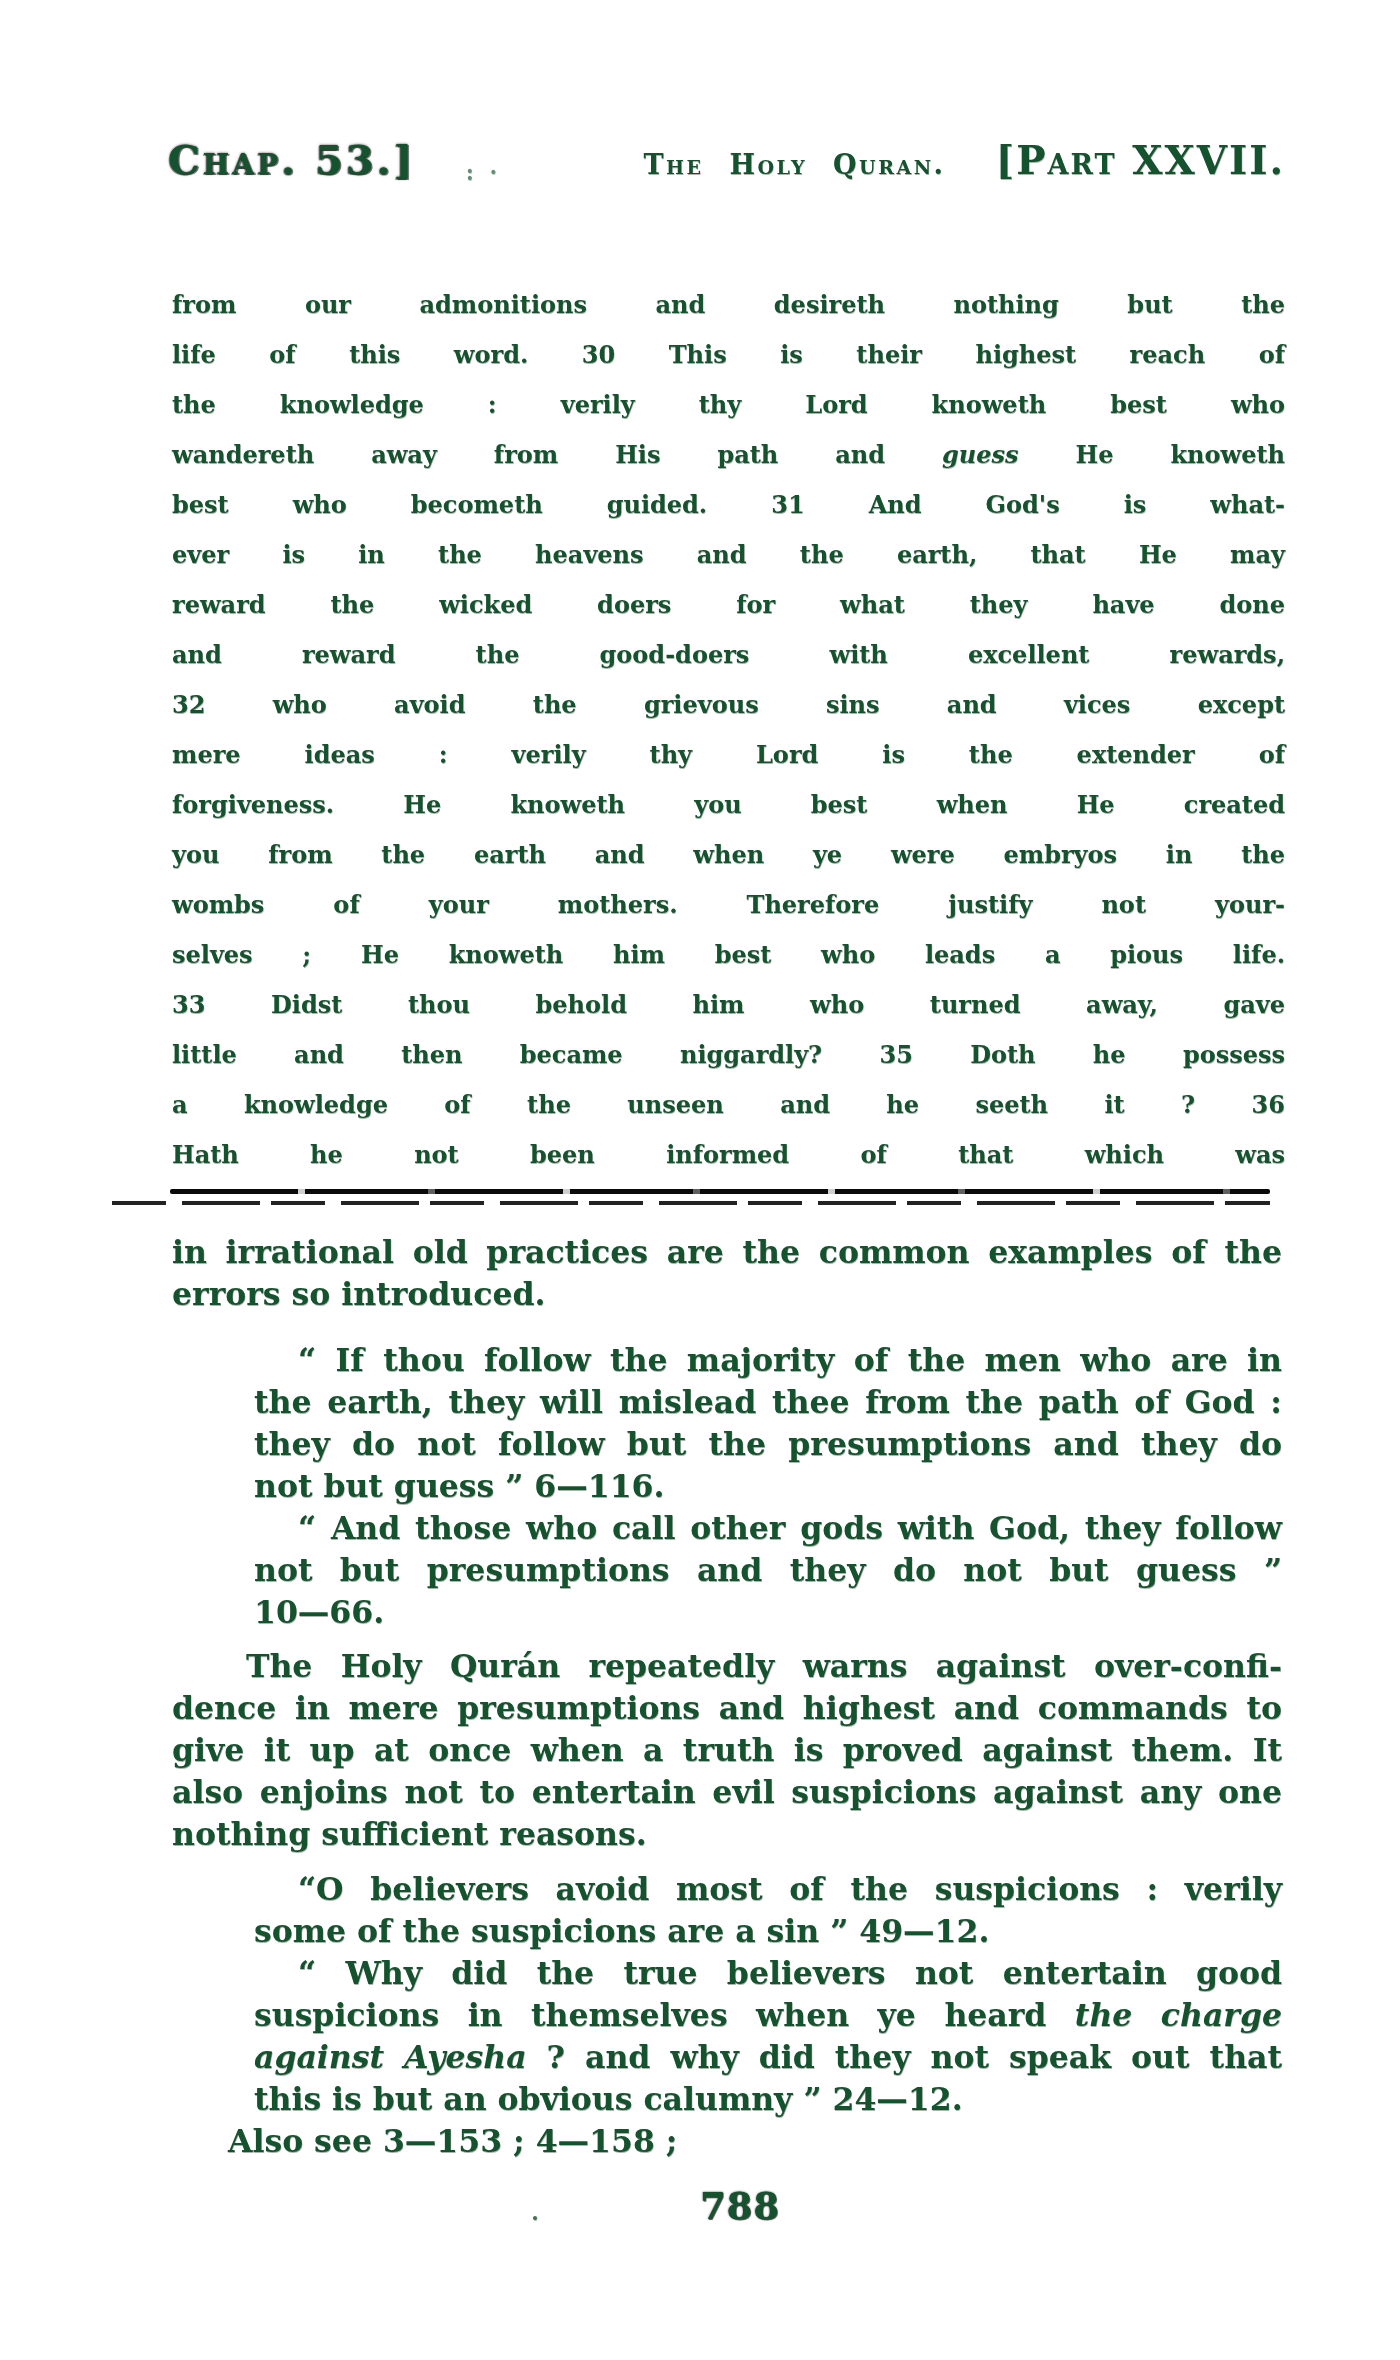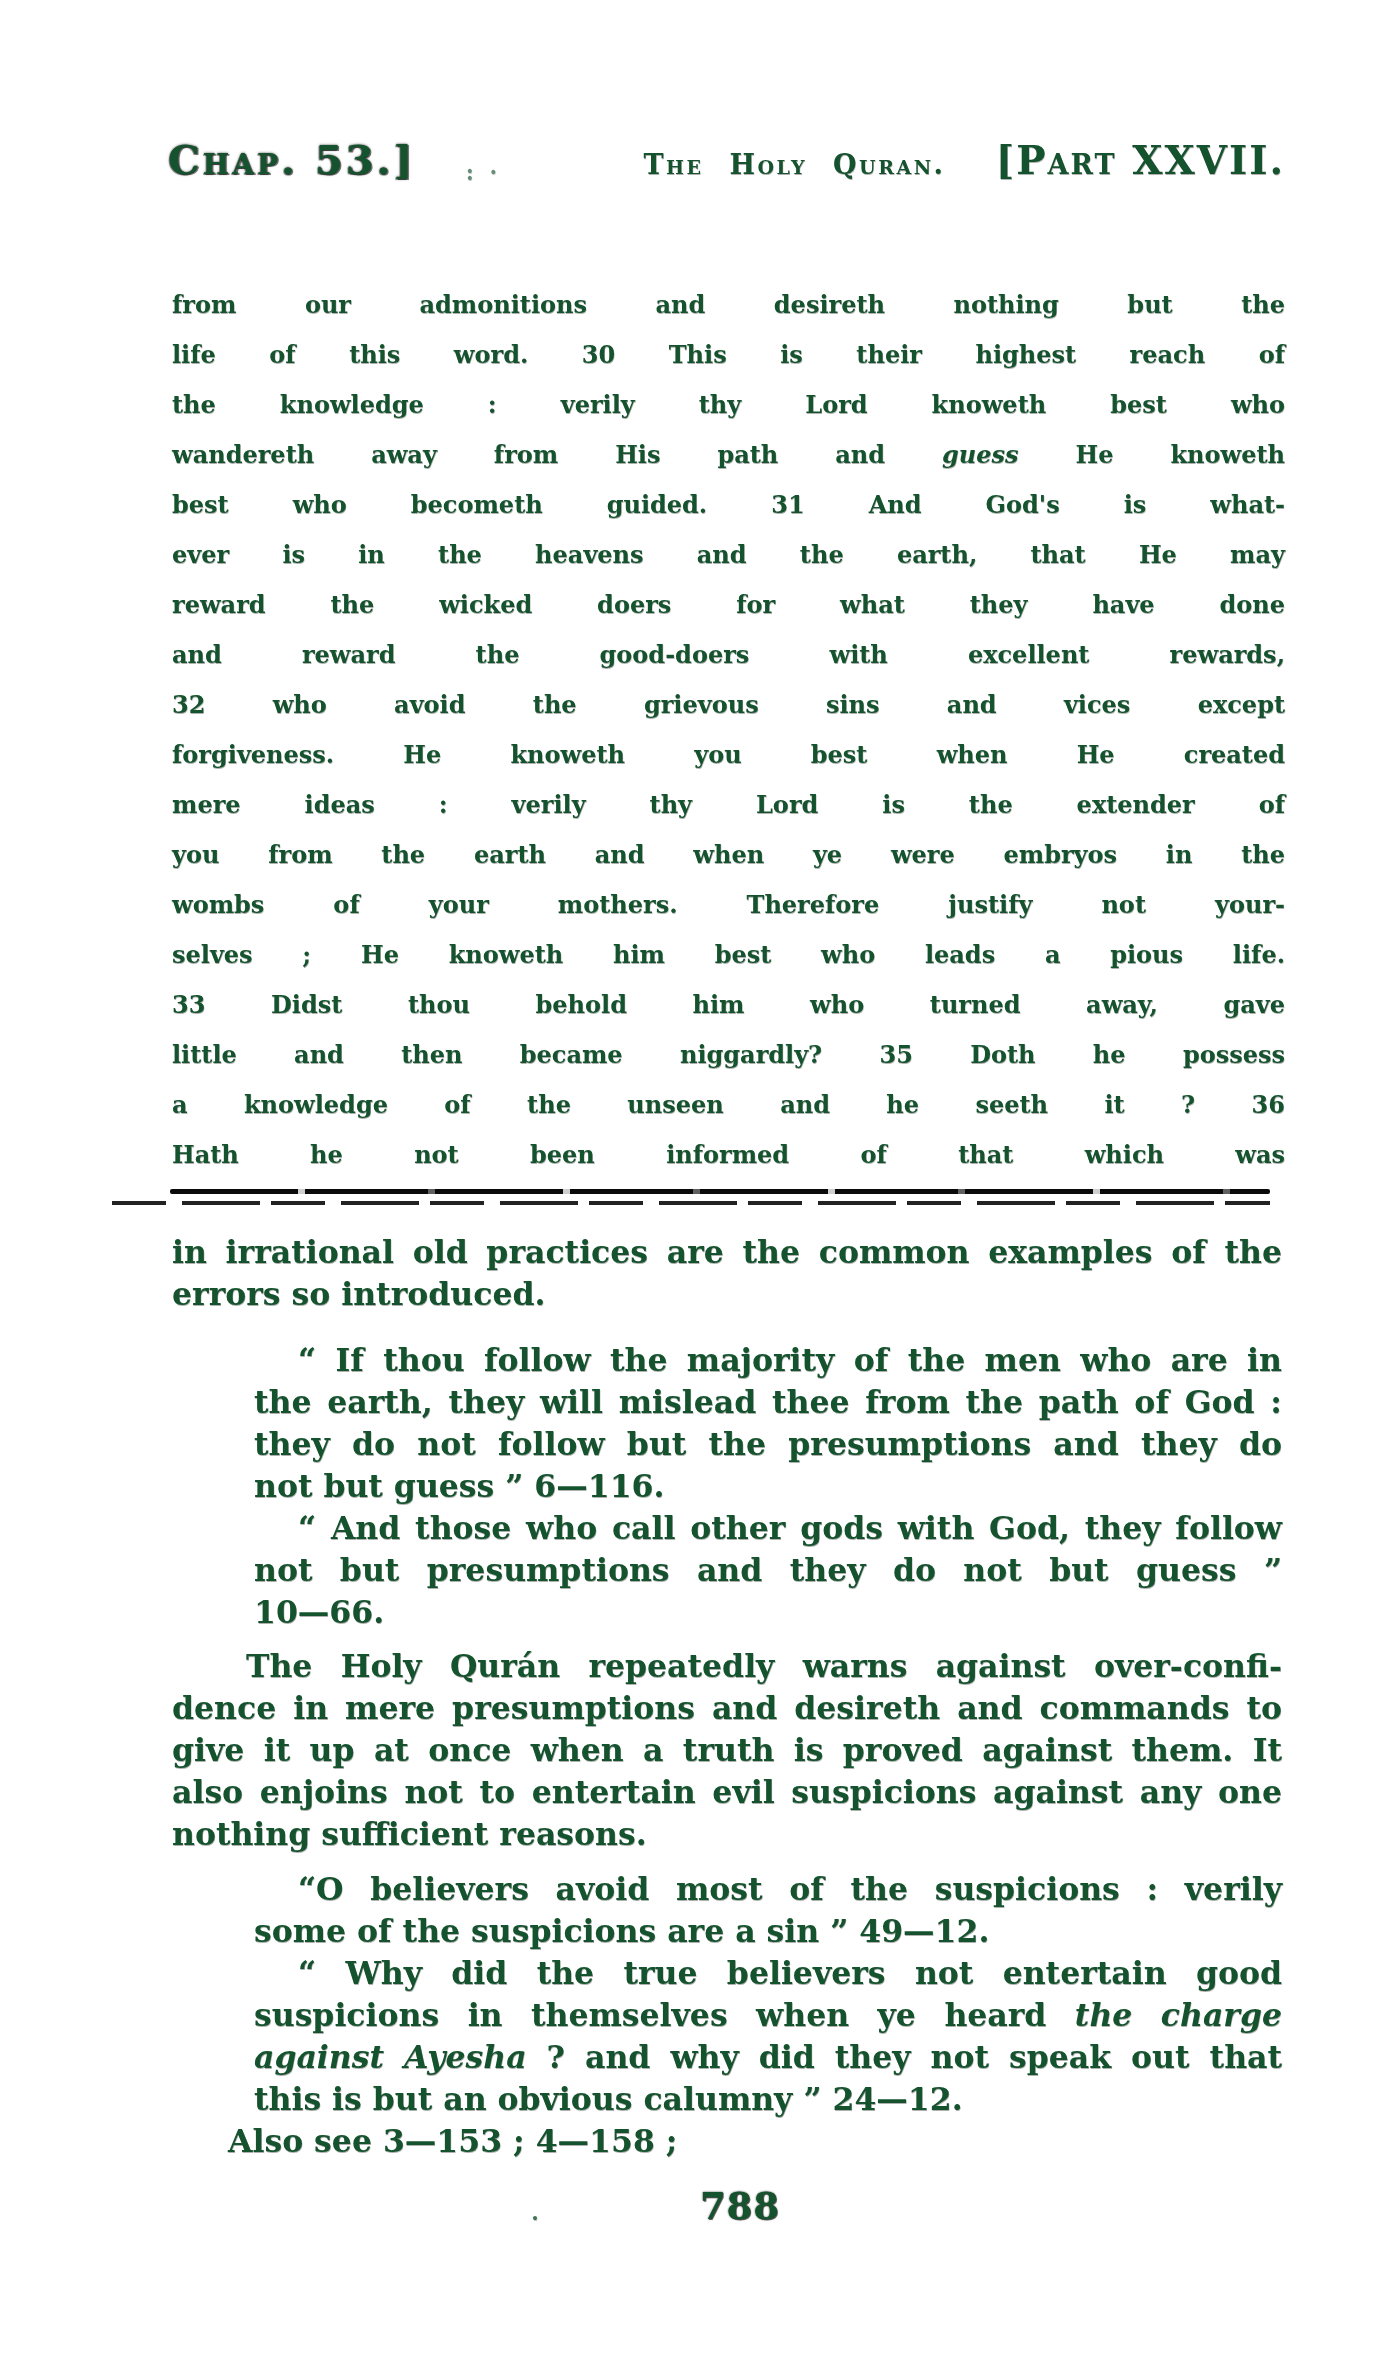--- a/index.html
+++ b/index.html
@@ -85,22 +85,22 @@
   <main class="body-block" id="body-block">
       <div class="line">from our admonitions and desireth nothing but the</div>
       <div class="line">life of this word. 30 This is their highest reach of</div>
       <div class="line">the knowledge : verily thy Lord knoweth best who</div>
       <div class="line">wandereth away from His path and <i>guess</i> He knoweth</div>
       <div class="line">best who becometh guided. 31 And God's is what-</div>
       <div class="line">ever is in the heavens and the earth, that He may</div>
       <div class="line">reward the wicked doers for what they have done</div>
       <div class="line">and reward the good-doers with excellent rewards,</div>
       <div class="line">32 who avoid the grievous sins and vices except</div>
+      <div class="line">mere ideas : verily thy Lord is the extender of</div>
       <div class="line">forgiveness. He knoweth you best when He created</div>
-      <div class="line">mere ideas : verily thy Lord is the extender of</div>
       <div class="line">you from the earth and when ye were embryos in the</div>
       <div class="line">wombs of your mothers. Therefore justify not your-</div>
       <div class="line">selves ; He knoweth him best who leads a pious life.</div>
       <div class="line">33 Didst thou behold him who turned away, gave</div>
       <div class="line">little and then became niggardly? 35 Doth he possess</div>
       <div class="line">a knowledge of the unseen and he seeth it ? 36</div>
       <div class="line">Hath he not been informed of that which was</div>
     </main>
 
   <div class="sep">
@@ -119,21 +119,21 @@
         <div class="line">they do not follow but the presumptions and they do</div>
         <div class="line no-j">not but guess ” 6—116.</div>
       </div>
       <div class="block quote">
         <div class="line first">“ And those who call other gods with God, they follow</div>
         <div class="line">not but presumptions and they do not but guess ”</div>
         <div class="line no-j">10—66.</div>
       </div>
       <div class="block para-indent">
         <div class="line first">The Holy Qurán repeatedly warns against over-confi-</div>
-        <div class="line">dence in mere presumptions and desireth and commands to</div>
+        <div class="line">dence in mere presumptions and highest and commands to</div>
         <div class="line">give it up at once when a truth is proved against them. It</div>
         <div class="line">also enjoins not to entertain evil suspicions against any one</div>
         <div class="line no-j">nothing sufficient reasons.</div>
       </div>
       <div class="block quote">
         <div class="line first">“O believers avoid most of the suspicions : verily</div>
         <div class="line no-j">some of the suspicions are a sin ” 49—12.</div>
       </div>
       <div class="block quote">
         <div class="line first">“ Why did the true believers not entertain good</div>

